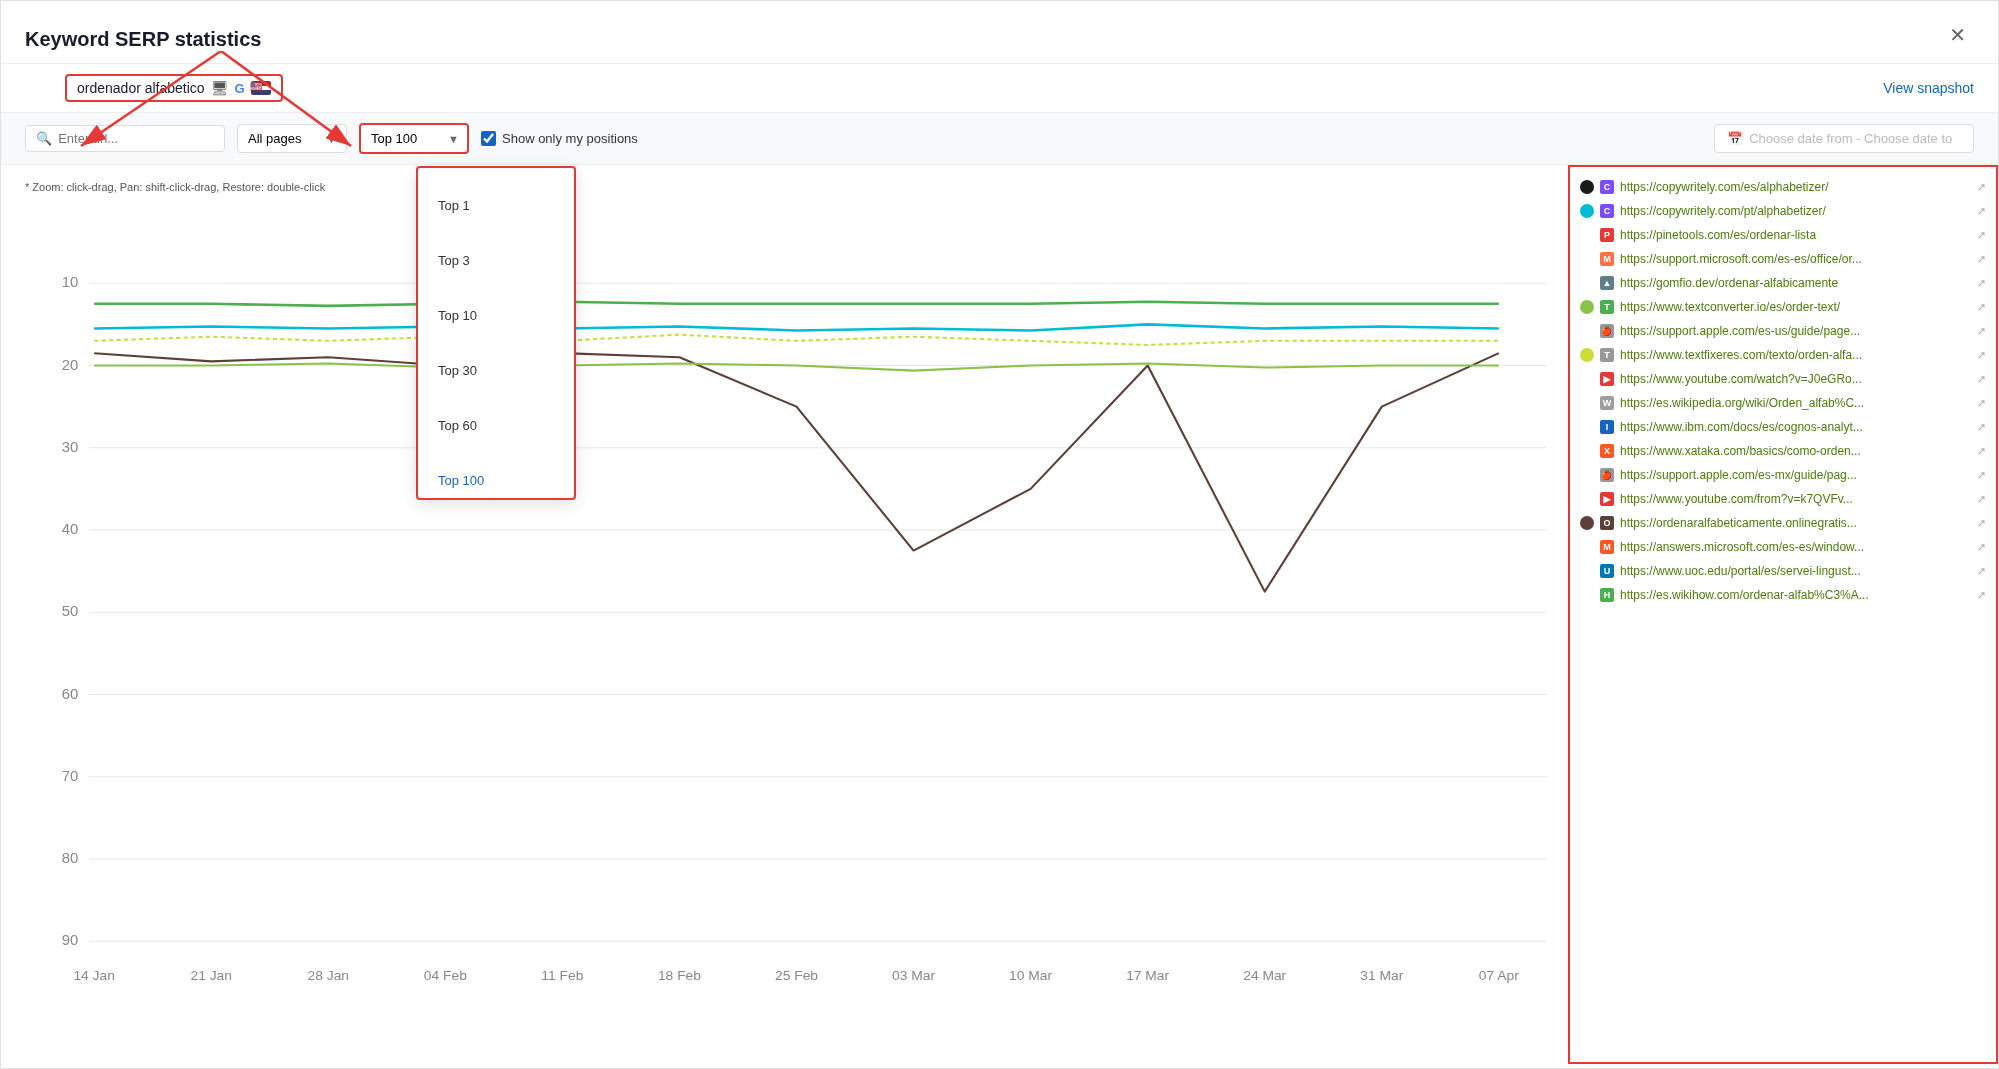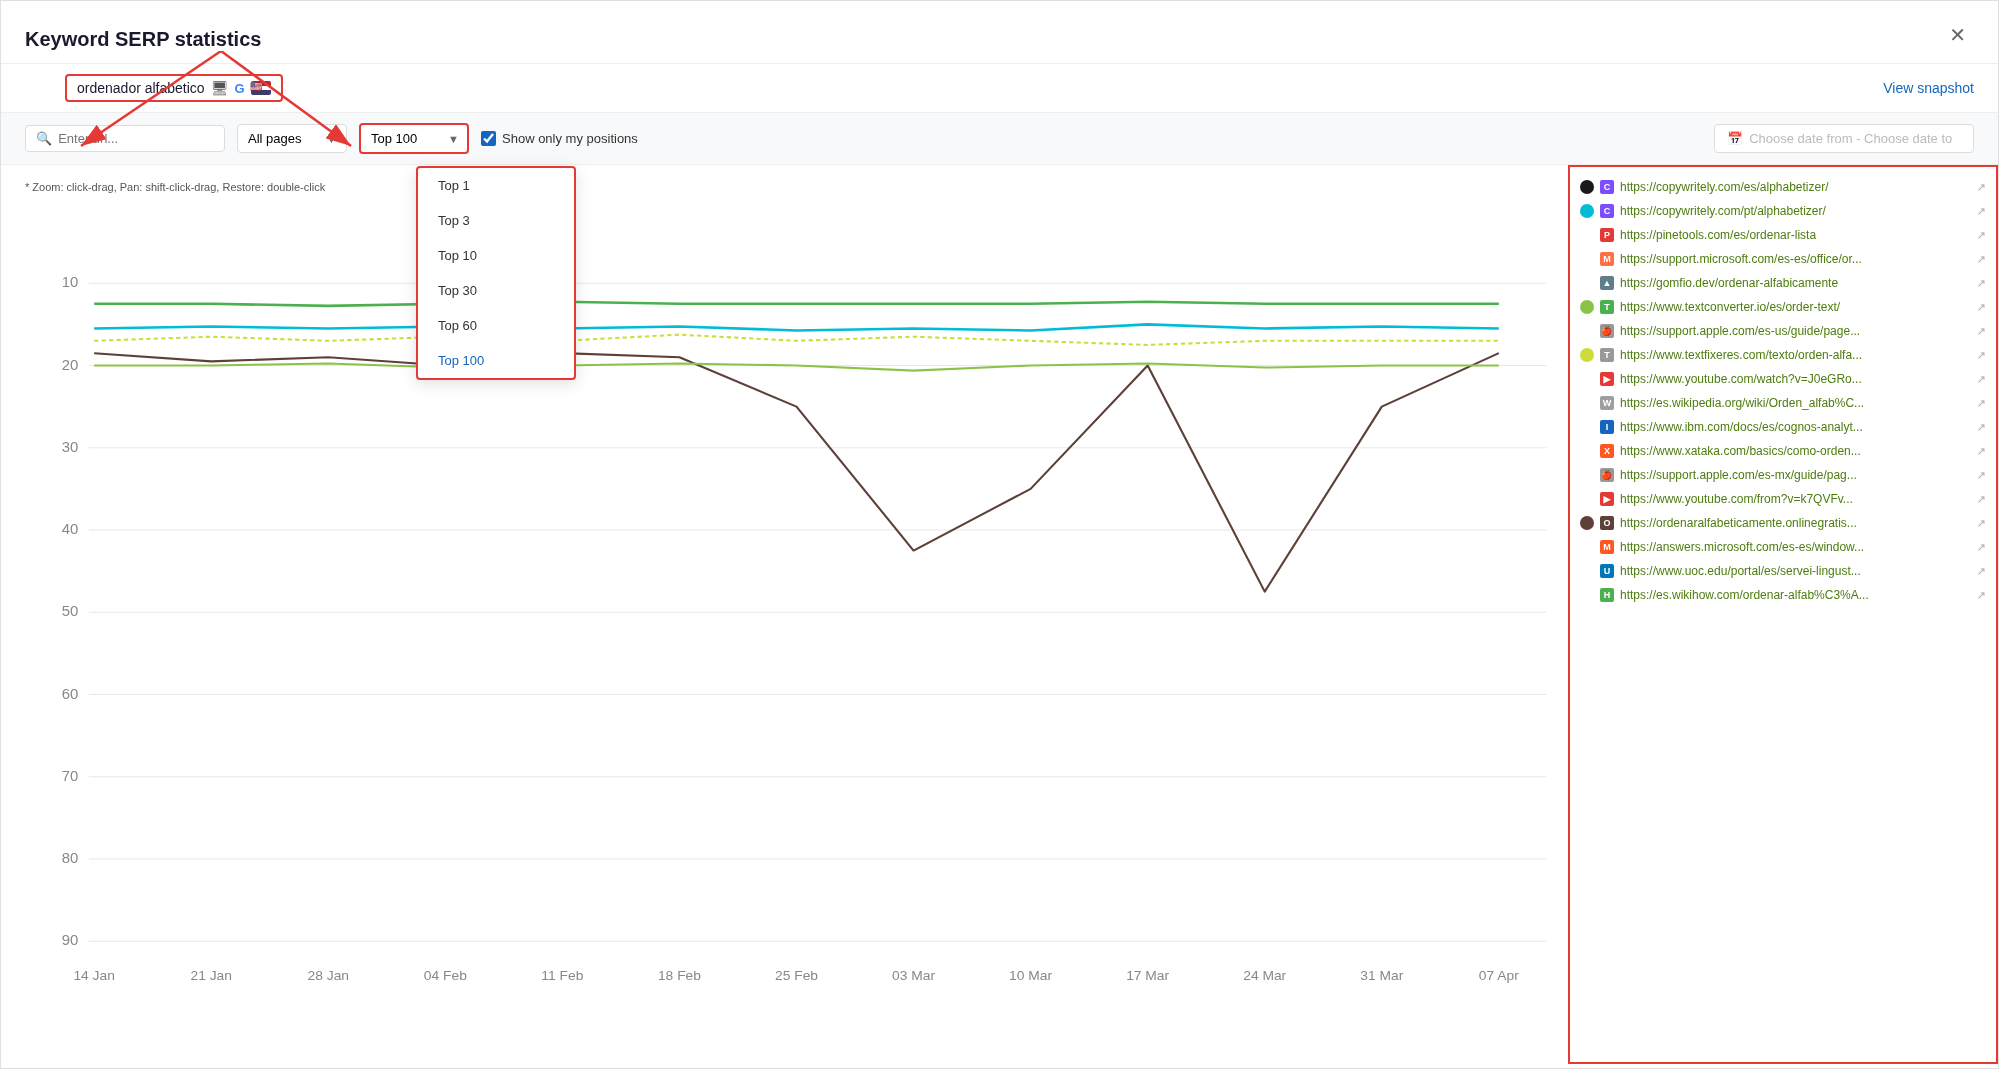--- a/index.html
+++ b/index.html
@@ -195,20 +195,21 @@
       border-radius: 4px;
       box-shadow: 0 4px 16px rgba(0,0,0,0.12);
       z-index: 100;
       min-width: 160px;
     }
     .dropdown-popup-item {
       padding: 10px 20px;
       font-size: 13px;
       color: #333;
       cursor: pointer;
+      margin-top: 20px;
     }
     .dropdown-popup-item.selected {
       color: #1565c0;
       font-weight: 500;
     }
 
     
     .legend-panel {
       width: 430px;
       border-left: 1px solid #eee;

